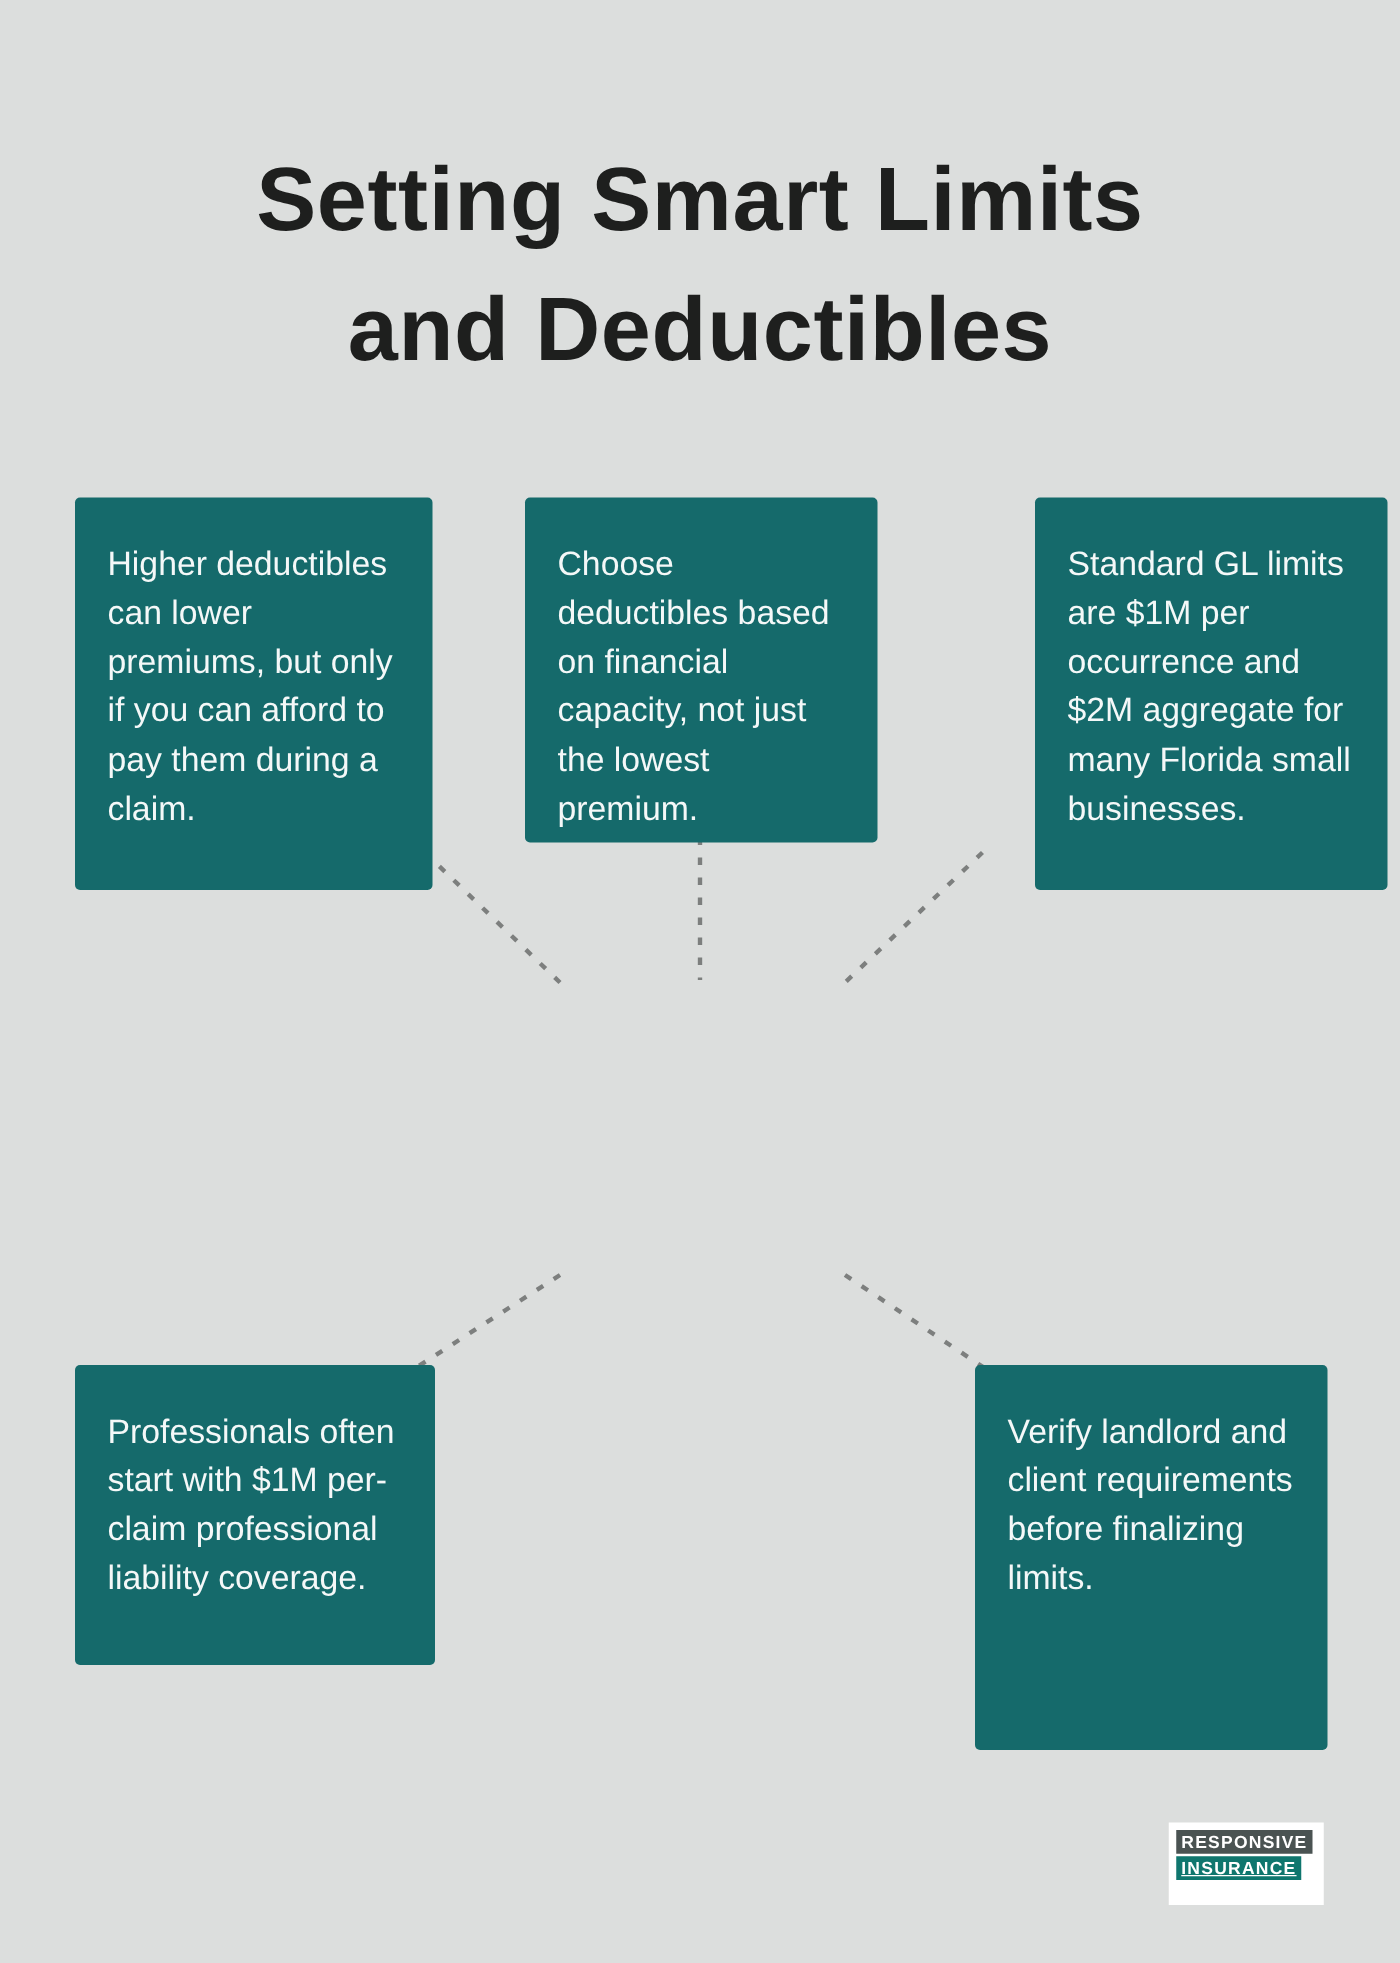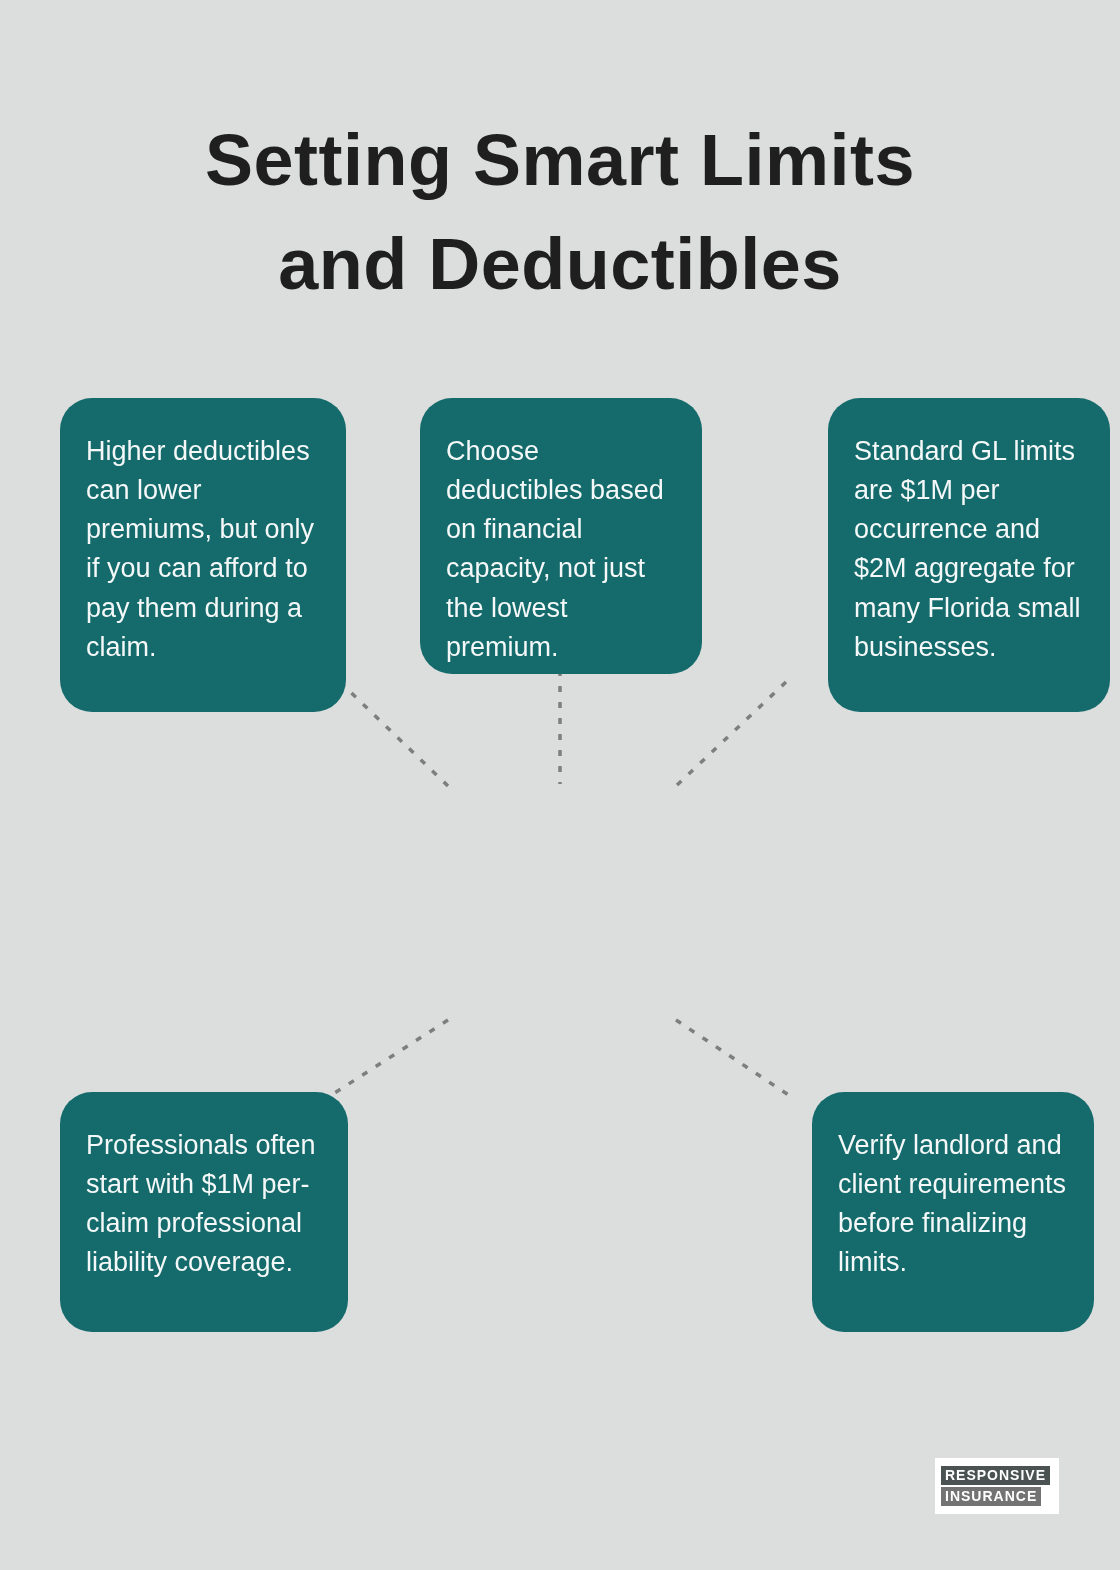--- a/index.html
+++ b/index.html
@@ -28,33 +28,33 @@
     z-index:1;
   }
   svg.connectors line{
     stroke:#7d7f7e;
     stroke-width:3.5;
     stroke-dasharray:6 10;
   }
   .node{
     position:absolute;
     background:#156a6b;
-    border-radius:32px;
+    border-radius:4px;
     color:#f4f8f8;
     font-size:27px;
     line-height:1.45;
     padding:34px 26px 26px 26px;
     box-sizing:border-box;
     z-index:2;
   }
   .node-1{left:60px;top:398px;width:286px;height:314px;}
   .node-2{left:420px;top:398px;width:282px;height:276px;}
   .node-3{left:780px;top:398px;width:282px;height:314px;margin-left:48px;}
   .node-4{left:60px;top:1092px;width:288px;height:240px;}
-  .node-5{left:812px;top:1092px;width:282px;height:240px;}
+  .node-5{left:780px;top:1092px;width:282px;height:308px;}
   .center-node{
     position:absolute;
     left:378px;top:782px;
     width:360px;height:240px;
     background:#ffffff;
     border-radius:28px;
     box-shadow:0 6px 18px rgba(0,0,0,0.10);
     display:flex;align-items:center;justify-content:center;
     text-align:center;
     z-index:3;
@@ -62,40 +62,40 @@
   .center-node .label{
     font-size:36px;
     font-weight:700;
     color:#1e1f1e;
     line-height:1.4;
     width:220px;
   }
   .logo{
     position:absolute;
     left:935px;top:1458px;
-    width:124px;height:56px;
+    width:124px;height:66px;
     background:#ffffff;
     display:flex;flex-direction:column;
-    align-items:flex-start;justify-content:center;
+    align-items:flex-start;
     gap:2px;
     padding:6px 6px;
     box-sizing:border-box;
     z-index:2;
   }
   .logo .band{
     display:inline-block;
     font-size:14px;
     font-weight:700;
     letter-spacing:1px;
     color:#ffffff;
     padding:1px 4px;
     line-height:1.2;
   }
   .logo .band-1{background:#4a5352;}
-  .logo .band-2{background:#737373;}
+  .logo .band-2{background:#0f766e;text-decoration:underline;}
 </style>
 </head>
 <body>
 
 <div class="canvas">
 
   <div class="title">Setting Smart Limits and Deductibles</div>
 
   <svg class="connectors" aria-hidden="true">
     <line x1="340" y1="682" x2="448" y2="786"></line>

